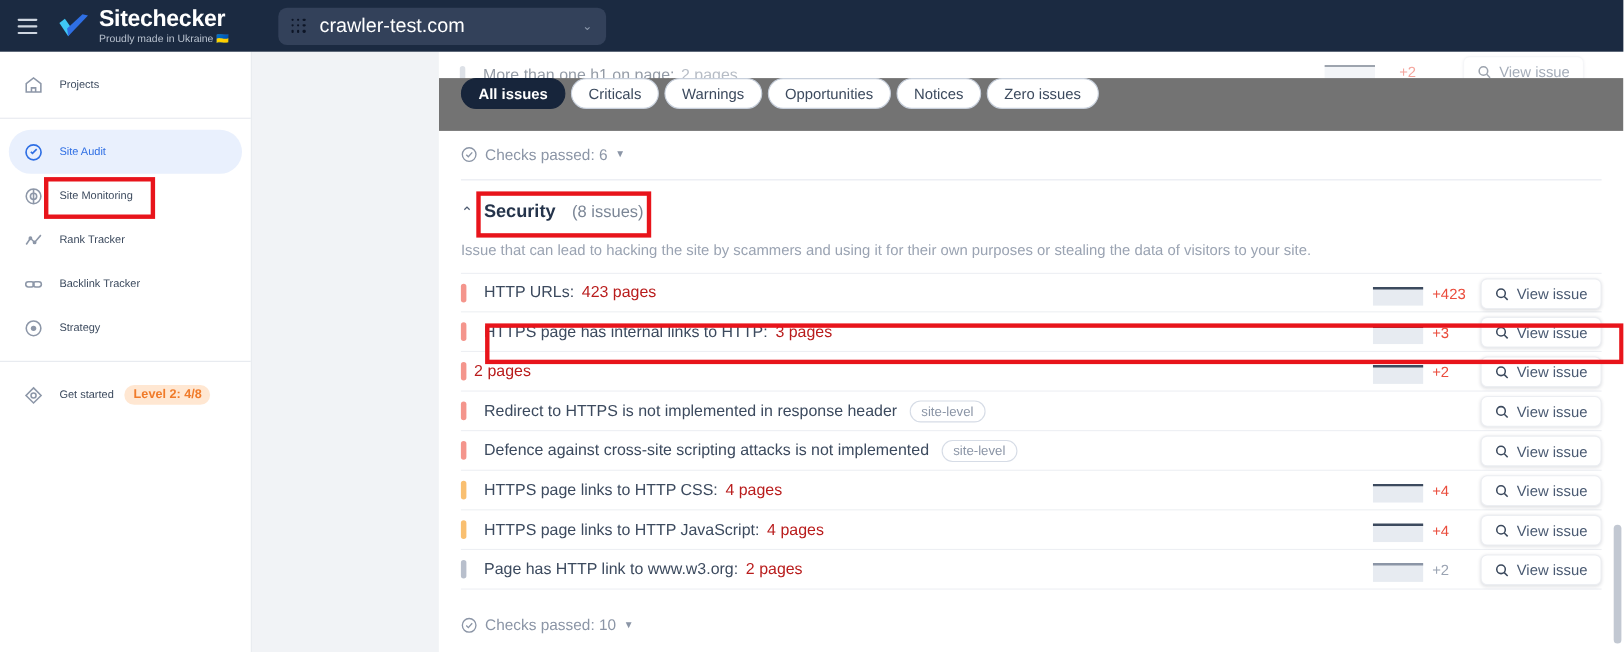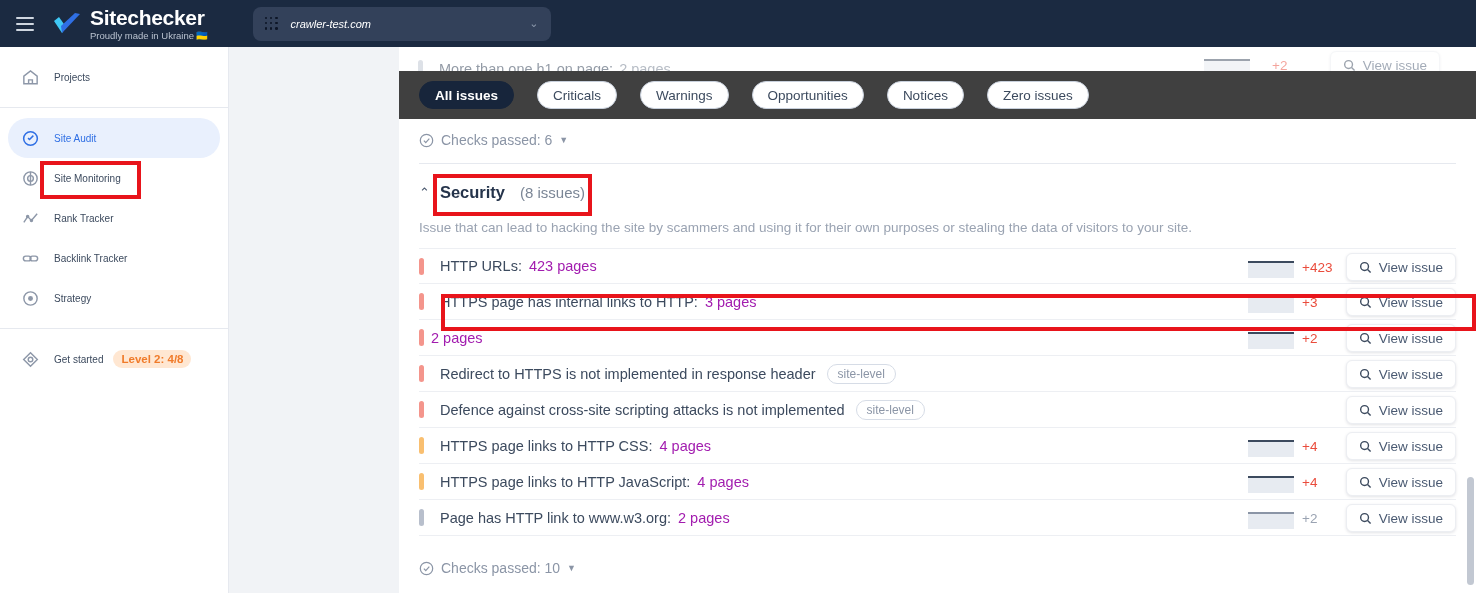--- a/index.html
+++ b/index.html
@@ -31,21 +31,21 @@
 
   .site-select {
     margin-left: 44px;
     width: 298px; height: 34px;
     background: #33415a; border-radius: 8px;
     display: flex; align-items: center; padding: 0 12px; cursor: pointer;
   }
   .dots-grid { width: 14px; height: 14px; display: grid;
     grid-template-columns: repeat(3, 1fr); grid-template-rows: repeat(3, 1fr); gap: 2px; }
   .dots-grid i { display: block; width: 2.6px; height: 2.6px; background: #0d1526; border-radius: 50%; }
-  .site-name { margin-left: 12px; font-size: 11px; color: #ffffff; flex: 1; font-style: italic; }
+  .site-name { margin-left: 12px; font-size: 18px; color: #ffffff; flex: 1; }
   .chev-sm { color: #8b97ab; font-size: 11px; }
 
   
   .sidebar {
     position: absolute; top: 47px; left: 0;
     width: 229px; height: 546px;
     background: #ffffff; border-right: 1px solid #e6e9ef;
     padding-top: 10px;
   }
   .nav-item {
@@ -84,22 +84,22 @@
   }
   .ghost-row .sev { width: 5px; height: 18px; border-radius: 3px; background: #c3c9d4; }
   .ghost-row .txt { margin-left: 16px; font-size: 14.5px; color: #3c4a5e; }
   .ghost-row .cnt { margin-left: 6px; font-size: 14.5px; color: #7b8696; }
   .ghost-right { position: absolute; right: 36px; top: 4px; display: flex; align-items: center; gap: 14px; opacity:.5;}
 
   
   .filterbar {
     position: absolute; top: 24px; left: 0;
     width: 1077px; height: 48px;
-    background: #404040; display: flex; align-items: center;
-    padding-left: 20px; gap: 23px; z-index: 20;
+    background: #737373; display: flex; 
+    padding-left: 20px; gap: 5px; z-index: 20;
   }
   .pill {
     height: 28px; padding: 0 15px; border-radius: 16px;
     border: 1px solid #c8d0dc; background: #ffffff;
     font-size: 13.5px; color: #3c4a5e;
     display: flex; align-items: center; cursor: pointer;
     font-family: "Liberation Sans", sans-serif;
   }
   .pill.sel { background: #17253b; border-color: #17253b; color: #ffffff; font-weight: bold; }
 
@@ -129,21 +129,21 @@
 
   
   .issue-list { position: absolute; top: 201px; left: 20px; width: 1037px; }
   .issue-row {
     position: relative; height: 36px; display: flex; align-items: center;
     border-bottom: 1px solid #edeff3;
   }
   .issue-row:first-child { border-top: 1px solid #edeff3; }
   .sev-bar { width: 5px; height: 17px; border-radius: 3px; flex: 0 0 5px; }
   .issue-label { margin-left: 16px; font-size: 14.5px; color: #3c4a5e; white-space: nowrap; }
-  .issue-count { margin-left: 7px; font-size: 14.5px; color: #a21caf; white-space: nowrap; }
+  .issue-count { margin-left: 7px; font-size: 14.5px; color: #b91c1c; white-space: nowrap; }
   .tag-site {
     margin-left: 11px; border: 1px solid #d6dce6; border-radius: 11px;
     padding: 2px 10px; font-size: 12px; color: #8b95a6; white-space: nowrap;
   }
   .issue-right {
     position: absolute; right: 0; top: 0; height: 36px;
     display: flex; align-items: center; gap: 0;
   }
   .spark { width: 46px; height: 22px; margin-right: 8px; }
   .delta { width: 44px; font-size: 13.5px; color: #ea4c3c; }

